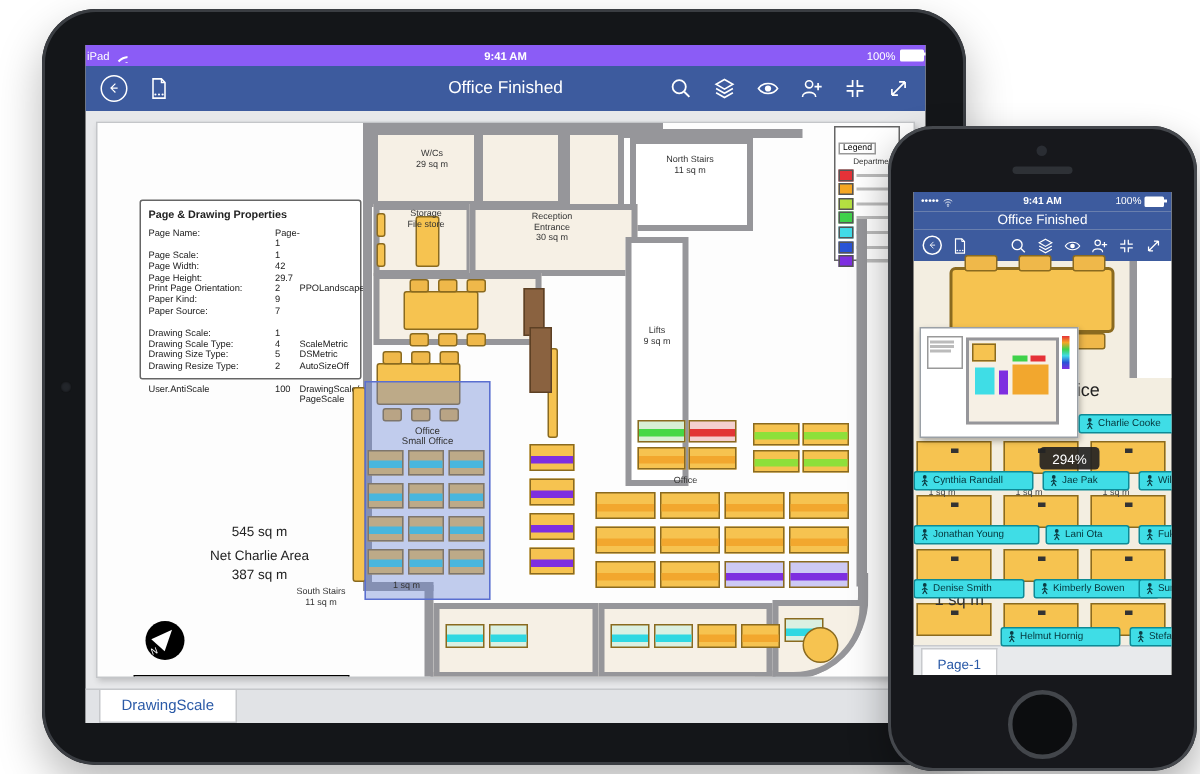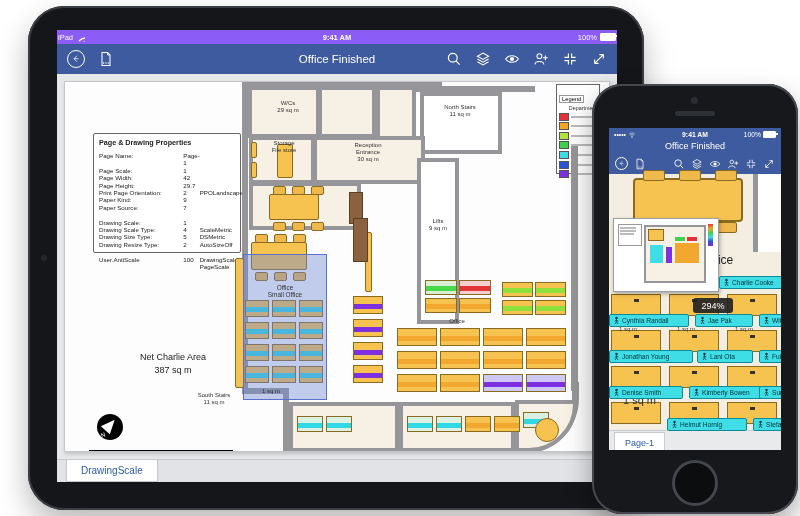--- a/index.html
+++ b/index.html
@@ -542,20 +542,21 @@
         <div class="plabel" style="left:350px;top:136px;width:46px">Lifts
 9 sq m</div>
         <div class="plabel" style="left:192px;top:202px;width:56px;z-index:6;font-size:6.4px">Office</div>
         <div class="plabel" style="left:192px;top:209px;width:56px;z-index:6;font-size:6.4px">Small Office</div>
         <div class="plabel" style="left:372px;top:236px;width:40px">Office</div>
         <div class="plabel" style="left:118px;top:310px;width:62px">South Stairs
 11 sq m</div>
         <div class="plabel" style="left:186px;top:306px;width:40px;z-index:6">1 sq m</div>
 
         <div class="bigtext" style="left:28px;top:266px;width:160px">
+          <div>545 sq m</div>
           <div style="margin-top:3px">Net Charlie Area</div>
           <div>387 sq m</div>
         </div>
 
         <div class="compass" style="left:32px;top:332px">
           <div class="nd"></div>
             <div class="nl">N</div>
         </div>
         <div class="scalebar" style="left:24px;top:368px;width:142px">
           <span style="width:8px;background:#000"></span>

